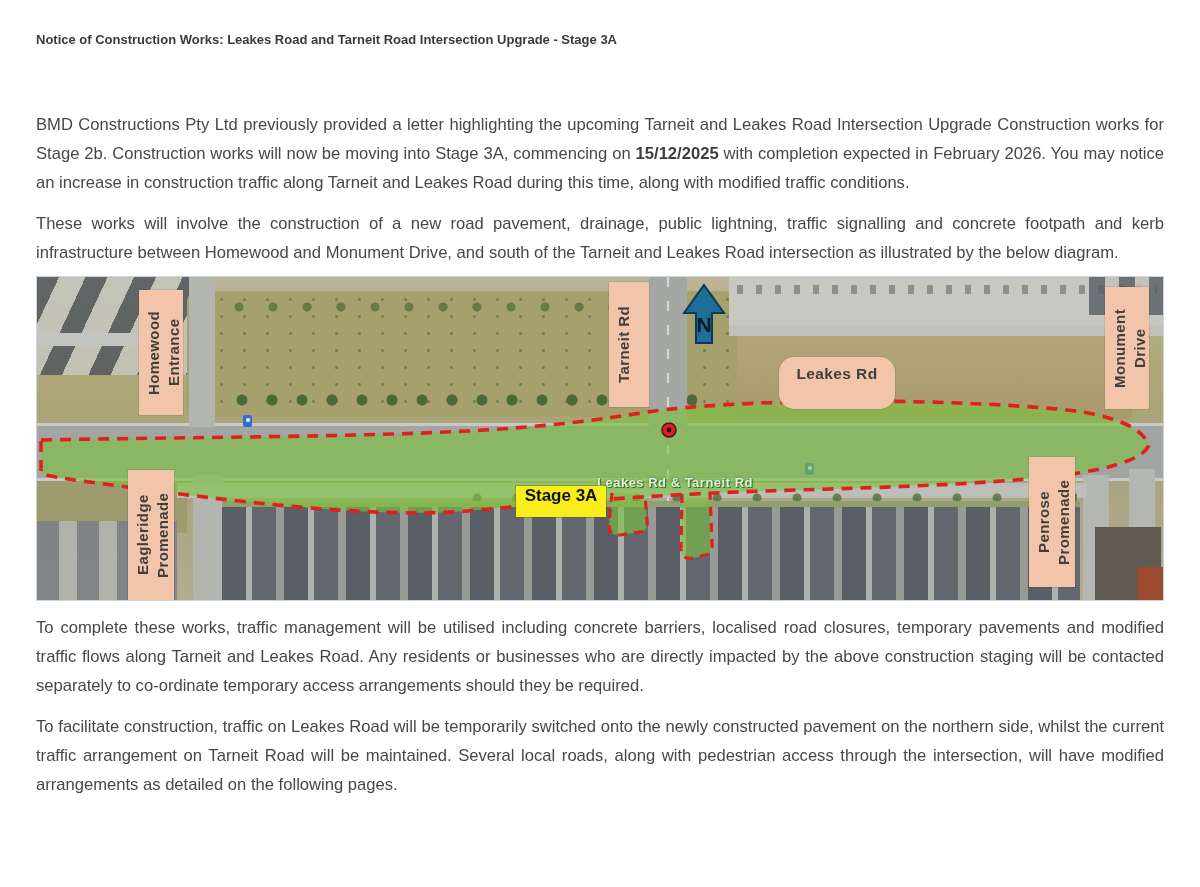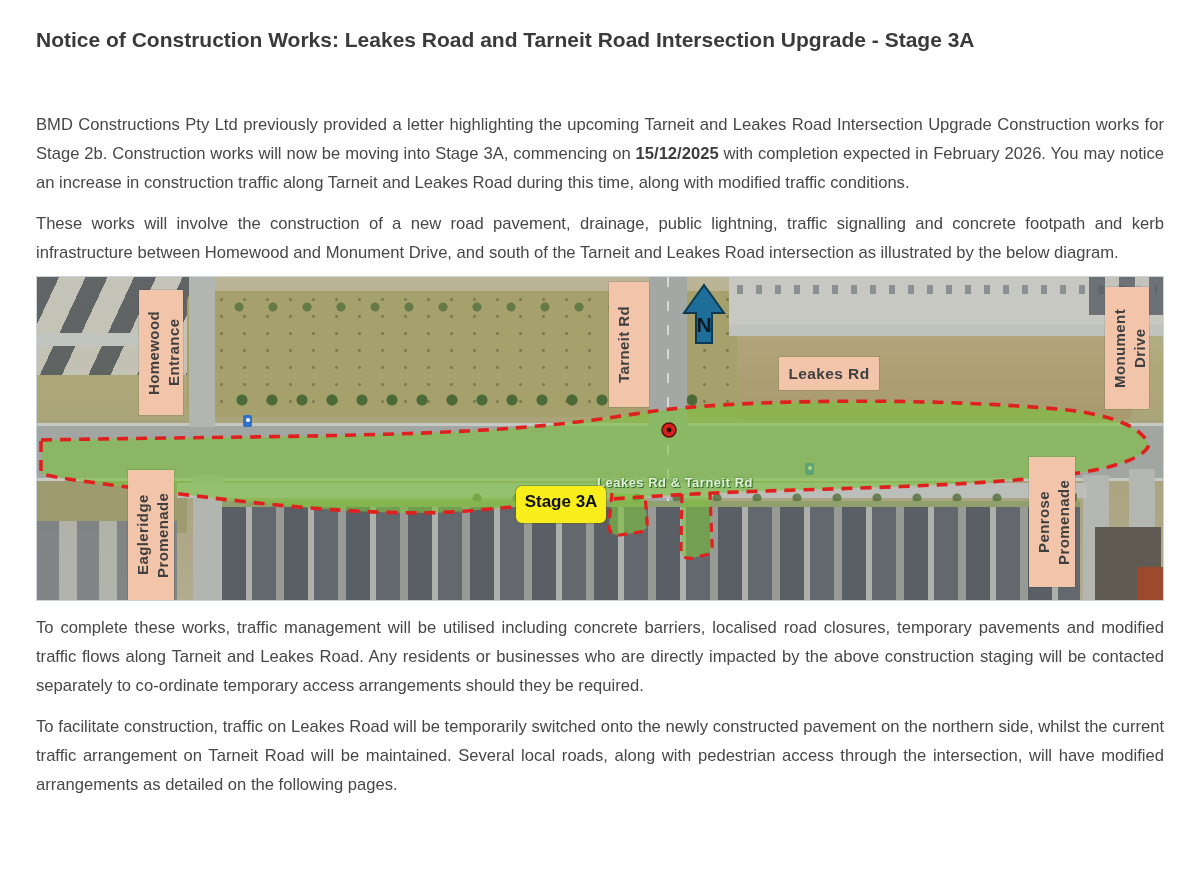--- a/index.html
+++ b/index.html
@@ -1,18 +1,18 @@
 <!DOCTYPE html>
 <html style="--label-pink: #f2c4a9; --stage-yellow: #f9ee1c; --dash-red: #e0201f; --zone-green: #7cc23f; --north-blue: #1f6e99; --text-color: #474747; --title-color: #3a3a3a;"><head>
 <meta charset="utf-8">
 <style>
   html,body{margin:0;padding:0;background:#ffffff;}
   body{width:1200px;height:887px;overflow:hidden;font-family:"Liberation Sans",sans-serif;}
   .page{position:relative;width:1128px;padding:20px 36px 0 36px;}
-  h1{font-size:21px;line-height:24px;font-weight:bold;color:var(--title-color,#3a3a3a);margin:8px 0 58px 0;}
+  h1{font-size:13px;line-height:24px;font-weight:bold;color:var(--title-color,#3a3a3a);margin:8px 0 58px 0;}
   .para{font-size:16.6px;line-height:29px;color:var(--text-color,#474747);text-align:justify;margin:12px 0 9px 0;}
   .para strong{font-weight:bold;color:#3d3d3d;}
 
   
   .map{position:relative;width:1126px;height:323px;margin:7px 0 8px 0;border:1px solid #ccd4d9;
        overflow:hidden;background:linear-gradient(180deg,#bcb598 0%,#aea878 28%,#a8a27c 55%,#b2ac90 100%);}
   .map *{position:absolute;}
 
   
   .sc-topleft-houses{left:0;top:0;width:172px;height:98px;
@@ -62,25 +62,25 @@
 
   
   .plabel{background:var(--label-pink,#f2c4a9);color:#3f3f3f;font-weight:bold;font-size:15px;
       letter-spacing:.4px;line-height:1.32;box-shadow:0 0 0 1px rgba(0,0,0,0.08);text-align:center;}
   .vlabel{writing-mode:vertical-rl;transform:rotate(180deg);white-space:pre-line;padding:12px 5px;}
   .lbl-homewood{left:102px;top:13px;width:34px;height:101px;}
   .lbl-tarneit{left:572px;top:5px;width:30px;height:101px;}
   .lbl-monument{left:1068px;top:10px;width:34px;height:98px;}
   .lbl-eagleridge{left:91px;top:193px;width:36px;height:106px;}
   .lbl-penrose{left:992px;top:180px;width:36px;height:106px;}
-  .lbl-leakes{left:742px;top:80px;width:100px;height:24px;padding:7px 0 2px 0;font-size:15.5px;}
+  .lbl-leakes{left:742px;top:80px;width:116px;height:24px;padding:7px 0 21px 0;font-size:15.5px;border-radius:15px;}
 
   .stage-label{left:479px;top:209px;width:90px;height:25px;background:var(--stage-yellow,#f9ee1c);
-      color:#101010;font-weight:bold;font-size:17px;text-align:center;padding:6px 0 6px 0;
-      box-shadow:0 0 0 1px rgba(90,90,0,.35);border-radius:6px;}
+      color:#101010;font-weight:bold;font-size:17px;text-align:center;padding:0 0 6px 0;
+      box-shadow:0 0 0 1px rgba(90,90,0,.35);}
 
   .road-caption{left:560px;top:158px;width:180px;font-size:13px;font-weight:bold;letter-spacing:.5px;
       color:rgba(240,248,232,.92);text-shadow:0 0 3px #3e7d2e,1px 1px 0 #2e6b22;margin-top:40px;}
 
   .north{left:645px;top:6px;width:44px;height:64px;}
   .north svg{position:absolute;left:0;top:0;}
   .north .n-letter{position:absolute;left:12px;top:30px;width:20px;text-align:center;
       font-size:21px;font-weight:bold;color:#0c1c26;}
 </style>
 </head>

